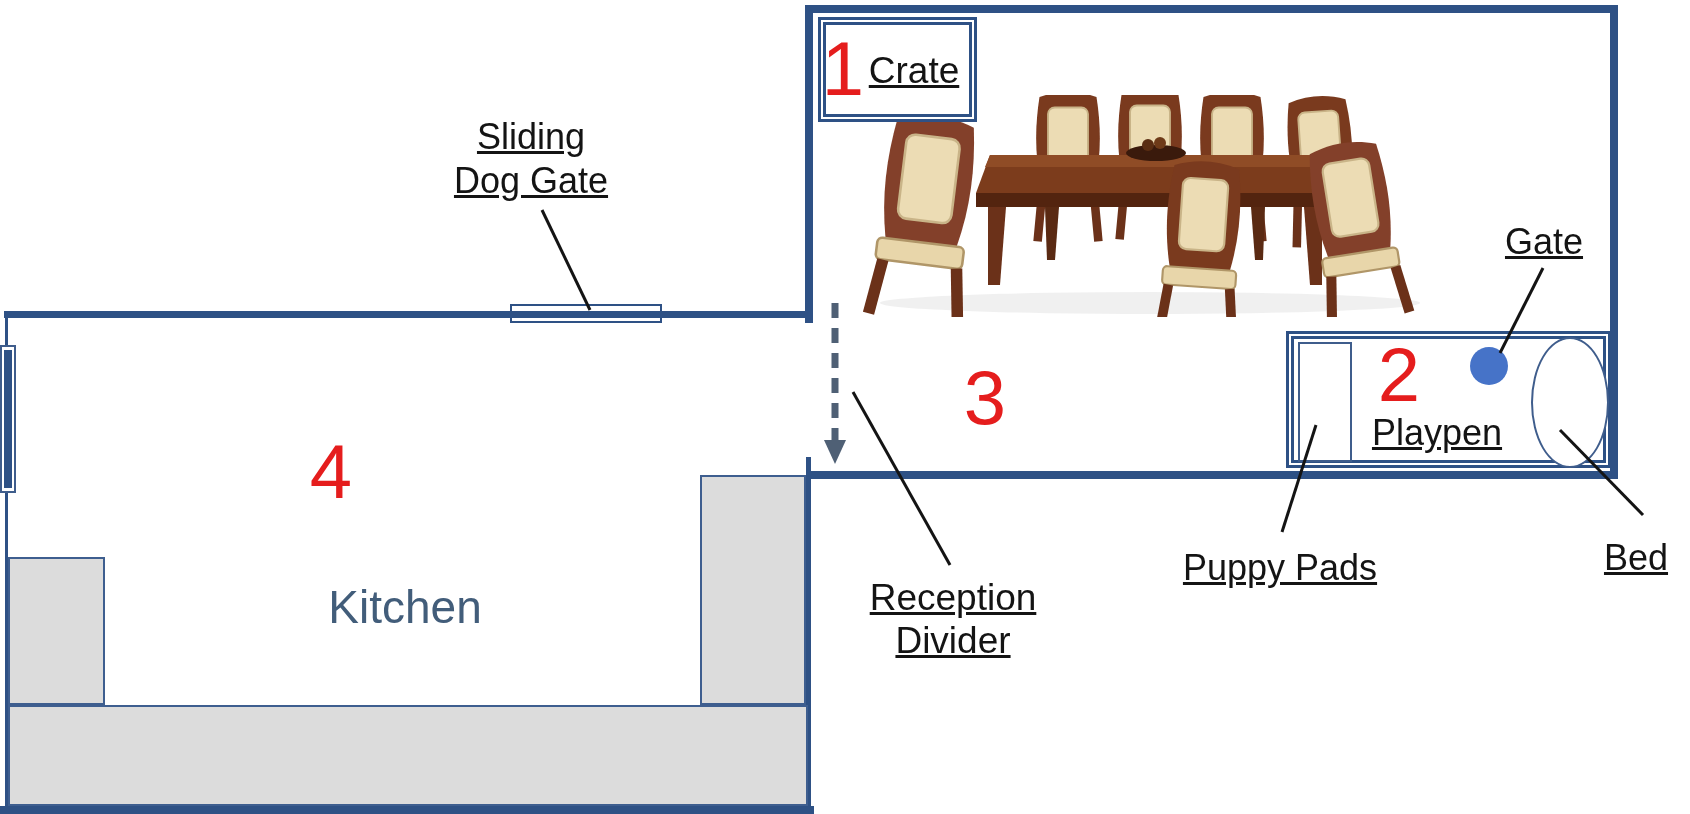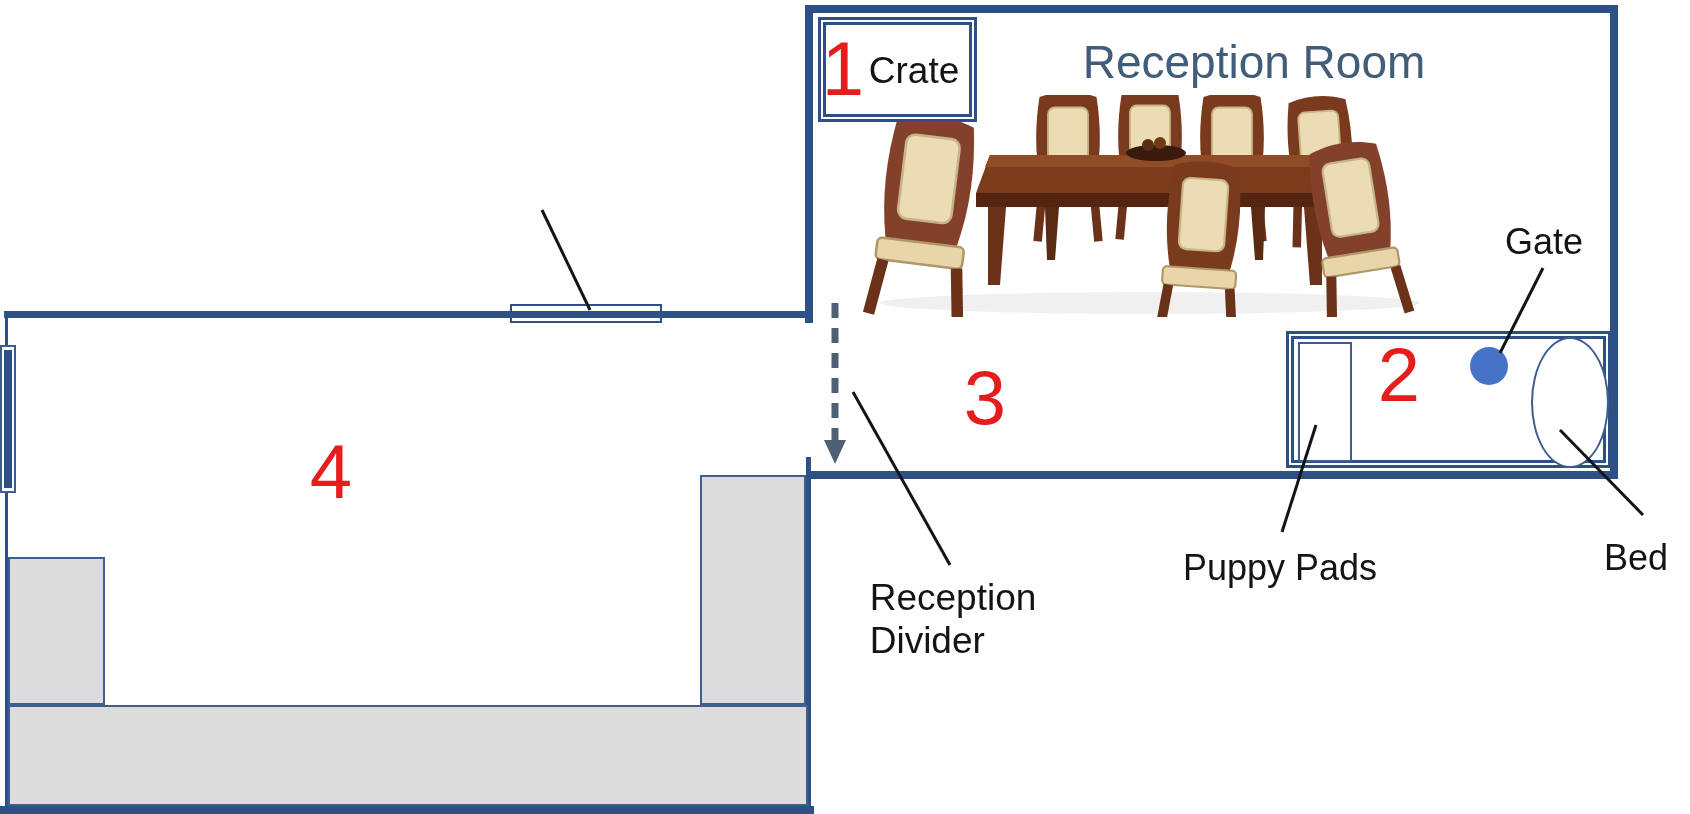--- a/index.html
+++ b/index.html
@@ -30,21 +30,21 @@
     position:absolute; background:transparent; box-sizing:border-box;
     border:2px solid var(--wall);
   }
   .window-outer{
     position:absolute; background:#ffffff; box-sizing:border-box;
     border:2px solid var(--symline);
   }
   .window-bar{position:absolute; background:var(--wall);}
   .lbl{
     position:absolute; transform:translate(-50%,-50%);
-    color:var(--ink); font-size:36px; line-height:44px; white-space:nowrap;
+    color:var(--ink); font-size:36px; line-height:44px; text-align:center; white-space:nowrap;text-decoration:underline;
   }
   .room-title{
     position:absolute; transform:translate(-50%,-50%);
     color:var(--slate); font-size:46px; white-space:nowrap;
   }
   .big-num{
     position:absolute; transform:translate(-50%,-50%);
     color:var(--red); font-size:76px; line-height:1; white-space:nowrap;
   }
   .water-dot{
@@ -154,29 +154,34 @@
     </svg>
   </div>
 
   <div class="frame-box" style="left:1286px;top:331px;width:325px;height:137px;"></div>
   <div class="sym-rect" style="left:1298px;top:342px;width:54px;height:120px;"></div>
   <div class="water-dot" style="left:1470px;top:347px;width:38px;height:38px;"></div>
   <div class="bed" style="left:1531px;top:337px;width:78px;height:131px;"></div>
 
   <div class="frame-box" style="left:818px;top:17px;width:159px;height:105px;"></div>
 
-  <div class="room-title" style="left:1254px;top:62px;">Reception Room</div>
+  <div class="room-title" style="left:405px;top:607px;">Kitchen</div>
 
   <div class="big-num" style="left:843px;top:69px;">1</div>
   <div class="big-num" style="left:1399px;top:375px;">2</div>
   <div class="big-num" style="left:985px;top:398px;">3</div>
   <div class="big-num" style="left:331px;top:472px;">4</div>
 
   <div class="lbl" style="left:914px;top:71px;font-size:37px;">Crate</div>
-
+  <div class="lbl" style="left:1437px;top:433px;">Playpen</div>
+
+  <div class="lbl" style="left:531px;top:159px;">
+    <div>Sliding</div>
+    <div>Dog Gate</div>
+  </div>
 
   <div class="lbl" style="left:953px;top:619px;font-size:37px;line-height:43px;">
     <div>Reception</div>
     <div>Divider</div>
   </div>
 
   <div class="lbl" style="left:1544px;top:242px;">Gate</div>
   <div class="lbl" style="left:1636px;top:558px;">Bed</div>
   <div class="lbl" style="left:1280px;top:568px;">Puppy Pads</div>
 

